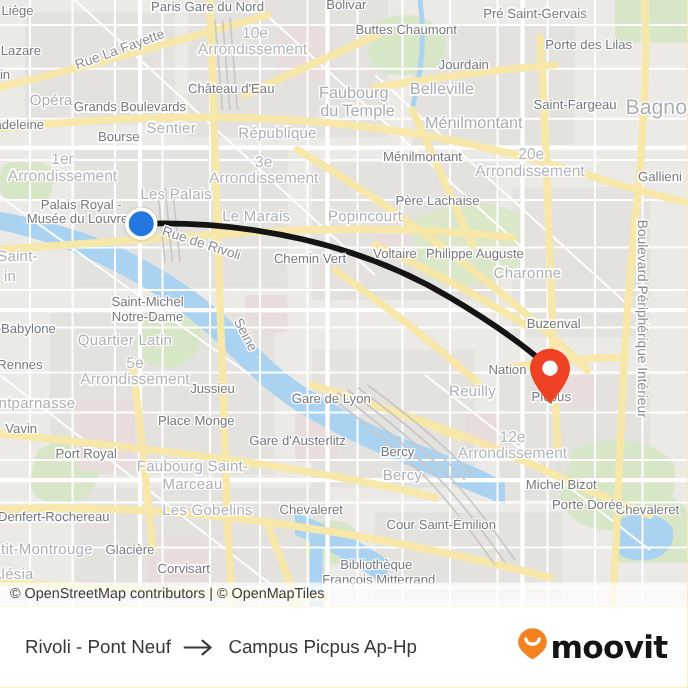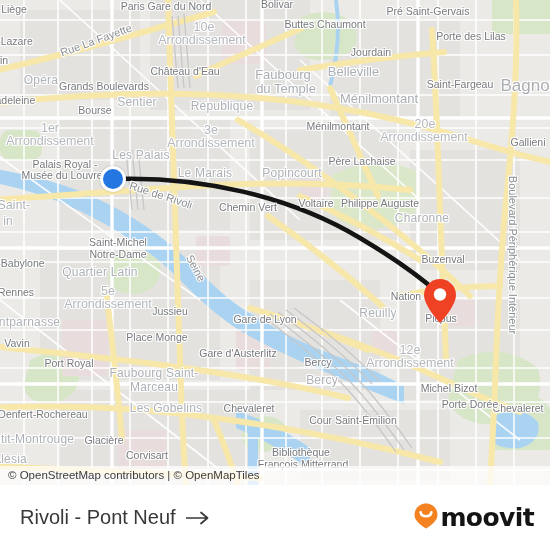--- a/index.html
+++ b/index.html
@@ -103,21 +103,21 @@
     background: #ffffff;
     display: flex;
     align-items: center;
     box-sizing: border-box;
     padding: 0 16px 0 20px;
   }
   #route-summary {
     display: flex;
     align-items: center;
     gap: 10px;
-    font-size: 20px;
+    font-size: 15px;
     color: #37383a;
     white-space: nowrap;
   }
   #route-arrow-icon { display:block; }
   #moovit-logo {
     margin-left: auto;
     display: flex;
     align-items: center;
     gap: 1px;
   }
@@ -310,21 +310,21 @@
         <div class="map-label lbl-arr" style="left: 211px; top: 130px;">3e</div>
         <div class="map-label lbl-arr" style="left: 424px; top: 137px;">Arrondissement</div>
         <div class="map-label lbl-poi" style="left: 528px; top: 142px;">Gallieni</div>
         <div class="map-label lbl-arr" style="left: 50px; top: 141px;">Arrondissement</div>
         <div class="map-label lbl-arr" style="left: 211px; top: 143px;">Arrondissement</div>
         <div class="map-label lbl-place2" style="left: 141px; top: 155px;">Les Palais</div>
         <div class="map-label lbl-poi" style="left: 65px; top: 164px;">Palais Royal -</div>
         <div class="map-label lbl-poi" style="left: 62px; top: 175px;">Musée du Louvre</div>
         <div class="map-label lbl-place2" style="left: 205px; top: 173px;">Le Marais</div>
         <div class="map-label lbl-place2" style="left: 292px; top: 173px;">Popincourt</div>
-        <div class="map-label lbl-poi" style="left: 362px; top: 161px;">Père Lachaise</div>
+        <div class="map-label lbl-poi" style="left: 350px; top: 161px;">Père Lachaise</div>
         <div class="map-label lbl-street" style="left: 161px; top: 195px; transform: translate(-50%, -50%) rotate(18deg);">Rue de Rivoli</div>
         <div class="map-label lbl-place2" style="left: 14px; top: 205px;">Saint-</div>
         <div class="map-label lbl-poi" style="left: 248px; top: 207px;">Chemin Vert</div>
         <div class="map-label lbl-poi" style="left: 316px; top: 203px;">Voltaire</div>
         <div class="map-label lbl-poi" style="left: 380px; top: 203px;">Philippe Auguste</div>
         <div class="map-label lbl-street" style="left: 513px; top: 255px; transform: translate(-50%, -50%) rotate(90deg);">Boulevard Périphérique Intérieur</div>
         <div class="map-label lbl-place2" style="left: 8px; top: 221px;">in</div>
         <div class="map-label lbl-place2" style="left: 422px; top: 218px;">Charonne</div>
         <div class="map-label lbl-poi" style="left: 118px; top: 242px;">Saint-Michel</div>
         <div class="map-label lbl-poi" style="left: 118px; top: 254px;">Notre-Dame</div>
@@ -380,20 +380,21 @@
   </div>
 
   <div id="bottom-bar">
     <div id="route-summary">
       <span>Rivoli - Pont Neuf</span>
       <span>
         <svg id="route-arrow-icon" width="26" height="14" viewBox="0 0 26 14">
           <path d="M0,7 H21 M15,1.5 L21.5,7 L15,12.5" stroke="#37383a" stroke-width="1.7" fill="none" stroke-linecap="round" stroke-linejoin="round"></path>
         </svg>
       </span>
+      <span>Campus Picpus Ap-Hp</span>
     </div>
 
     <div id="moovit-logo">
       <span>
         <svg width="26" height="28" viewBox="0 0 26 28">
           <path d="M13,1.5 C6.6,1.5 1.5,6.6 1.5,13 C1.5,20.2 13,26.5 13,26.5
                    C13,26.5 24.5,20.2 24.5,13 C24.5,6.6 19.4,1.5 13,1.5 Z" fill="#f58220"></path>
           <path d="M7.6,10.2 C8.4,15.6 17.6,15.6 18.4,10.2" stroke="#ffffff" stroke-width="2.6" fill="none" stroke-linecap="round"></path>
         </svg>
       </span>

